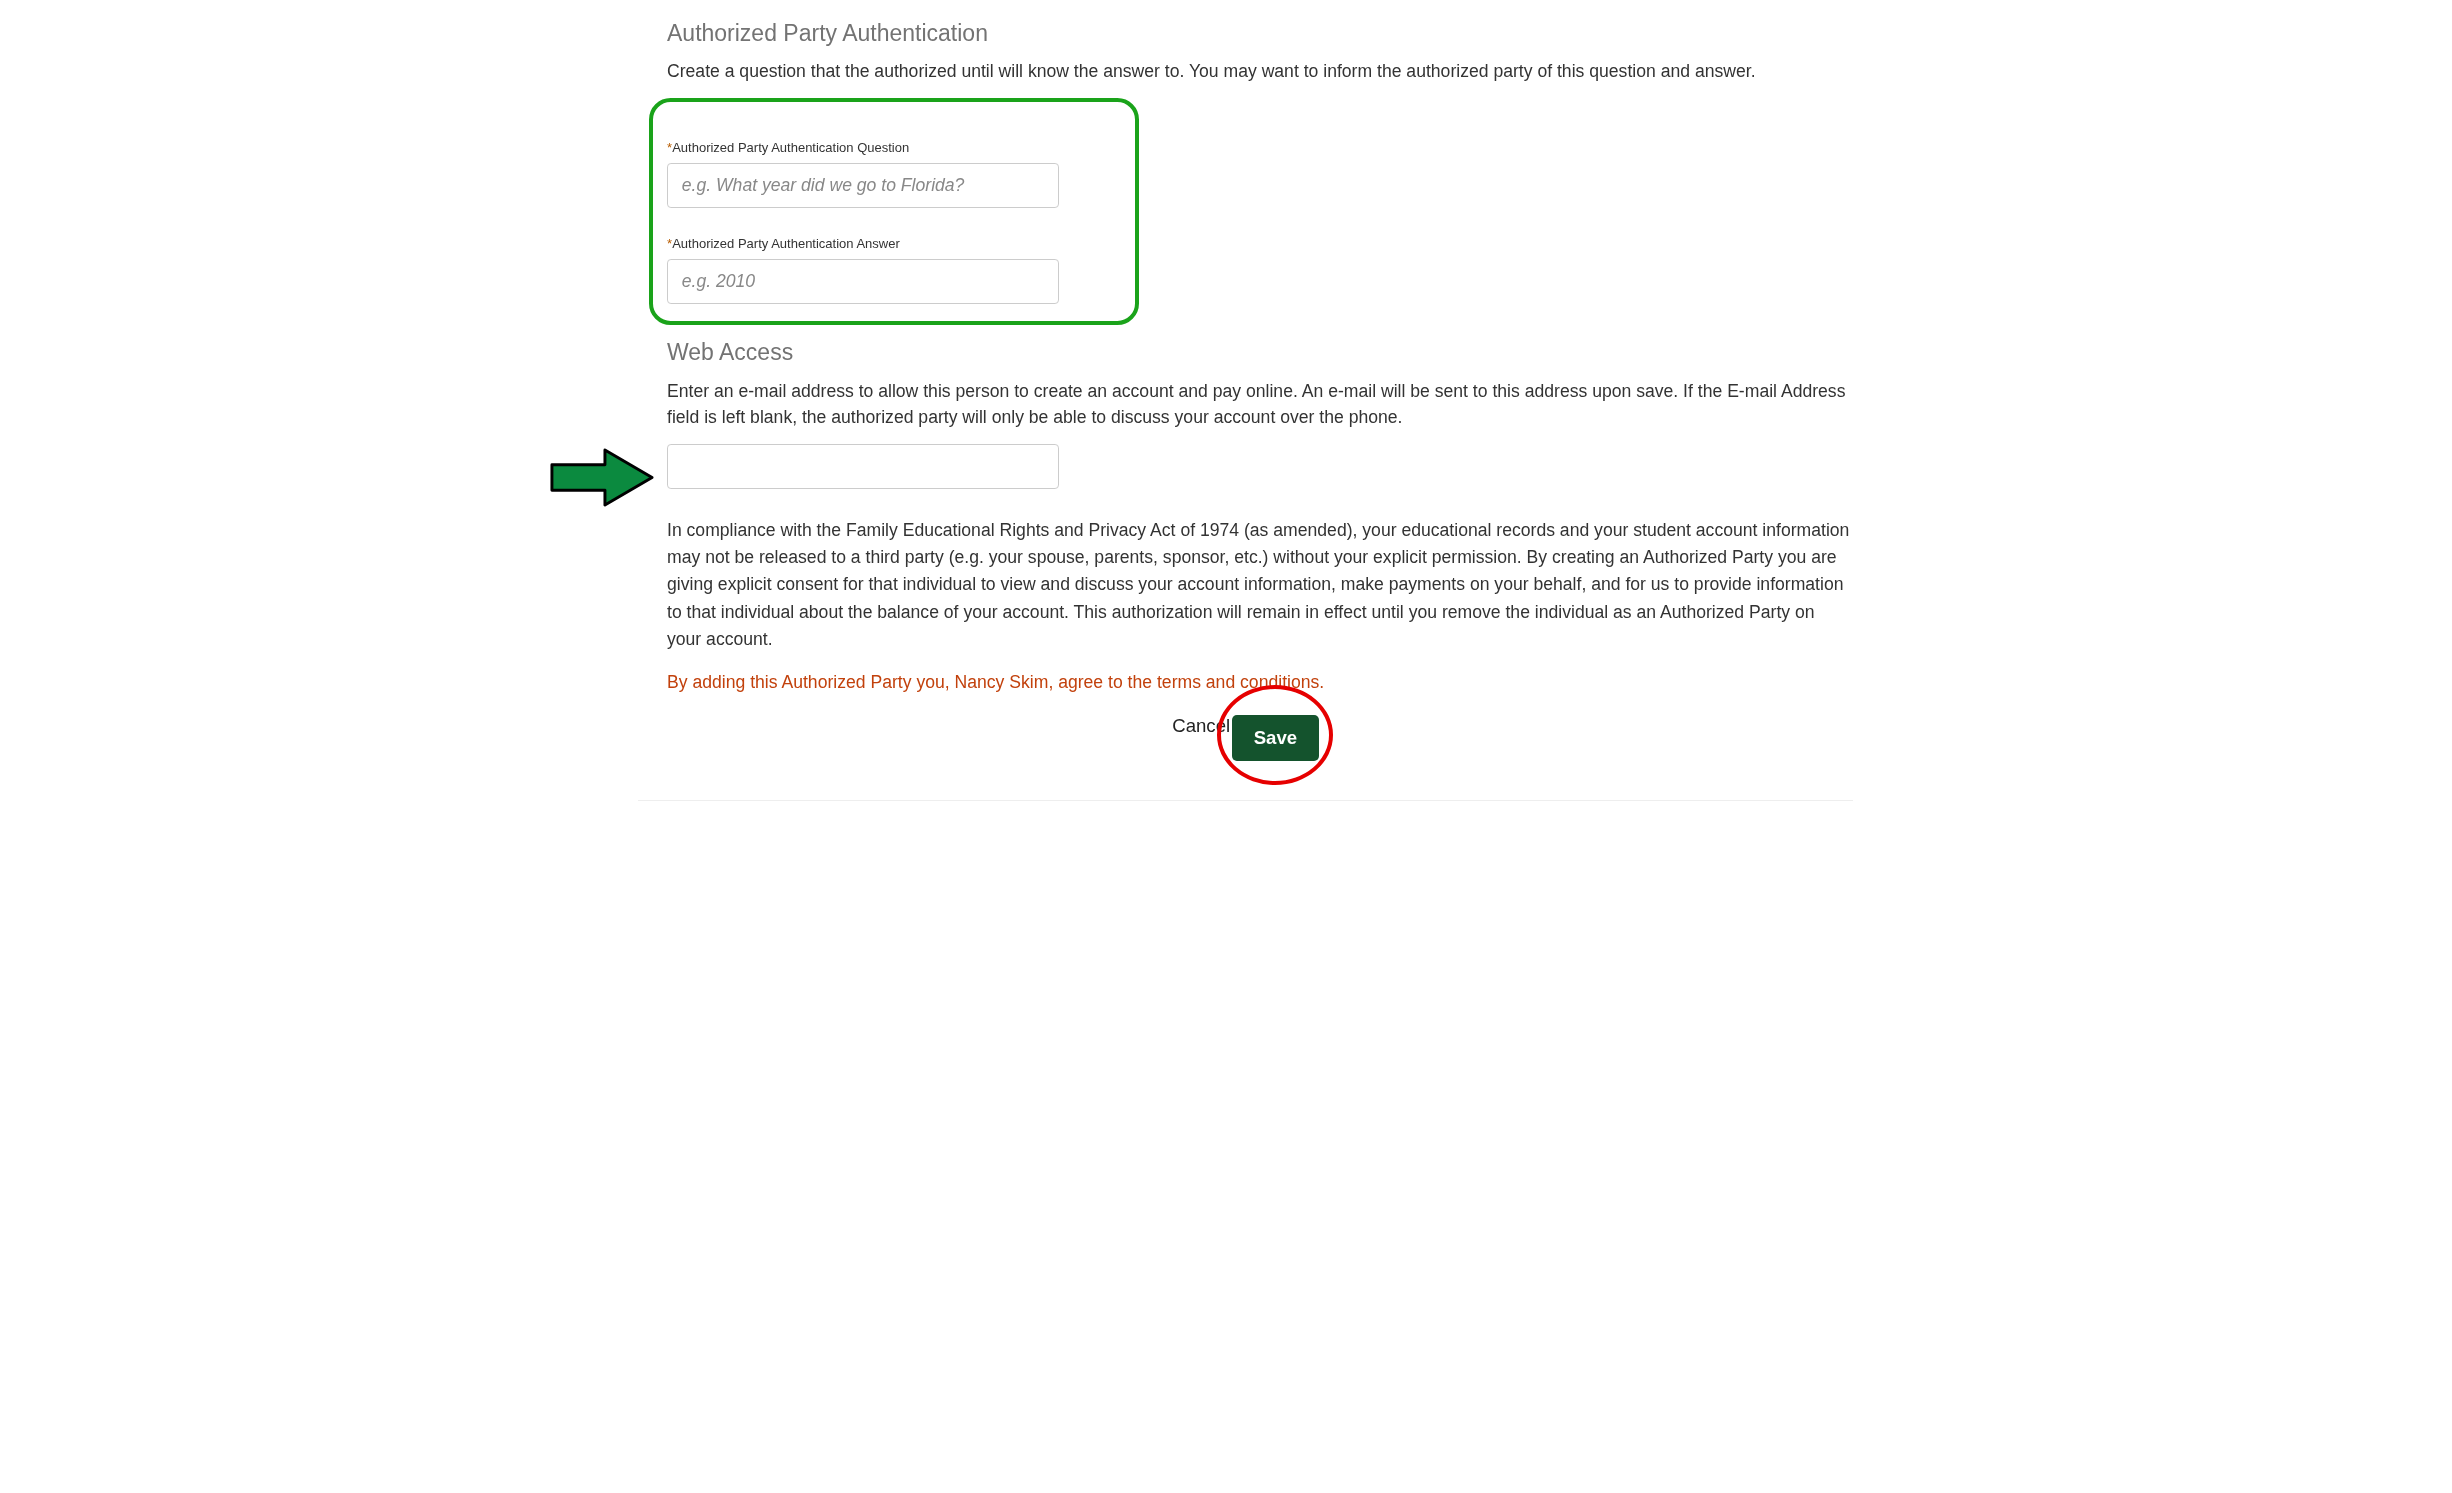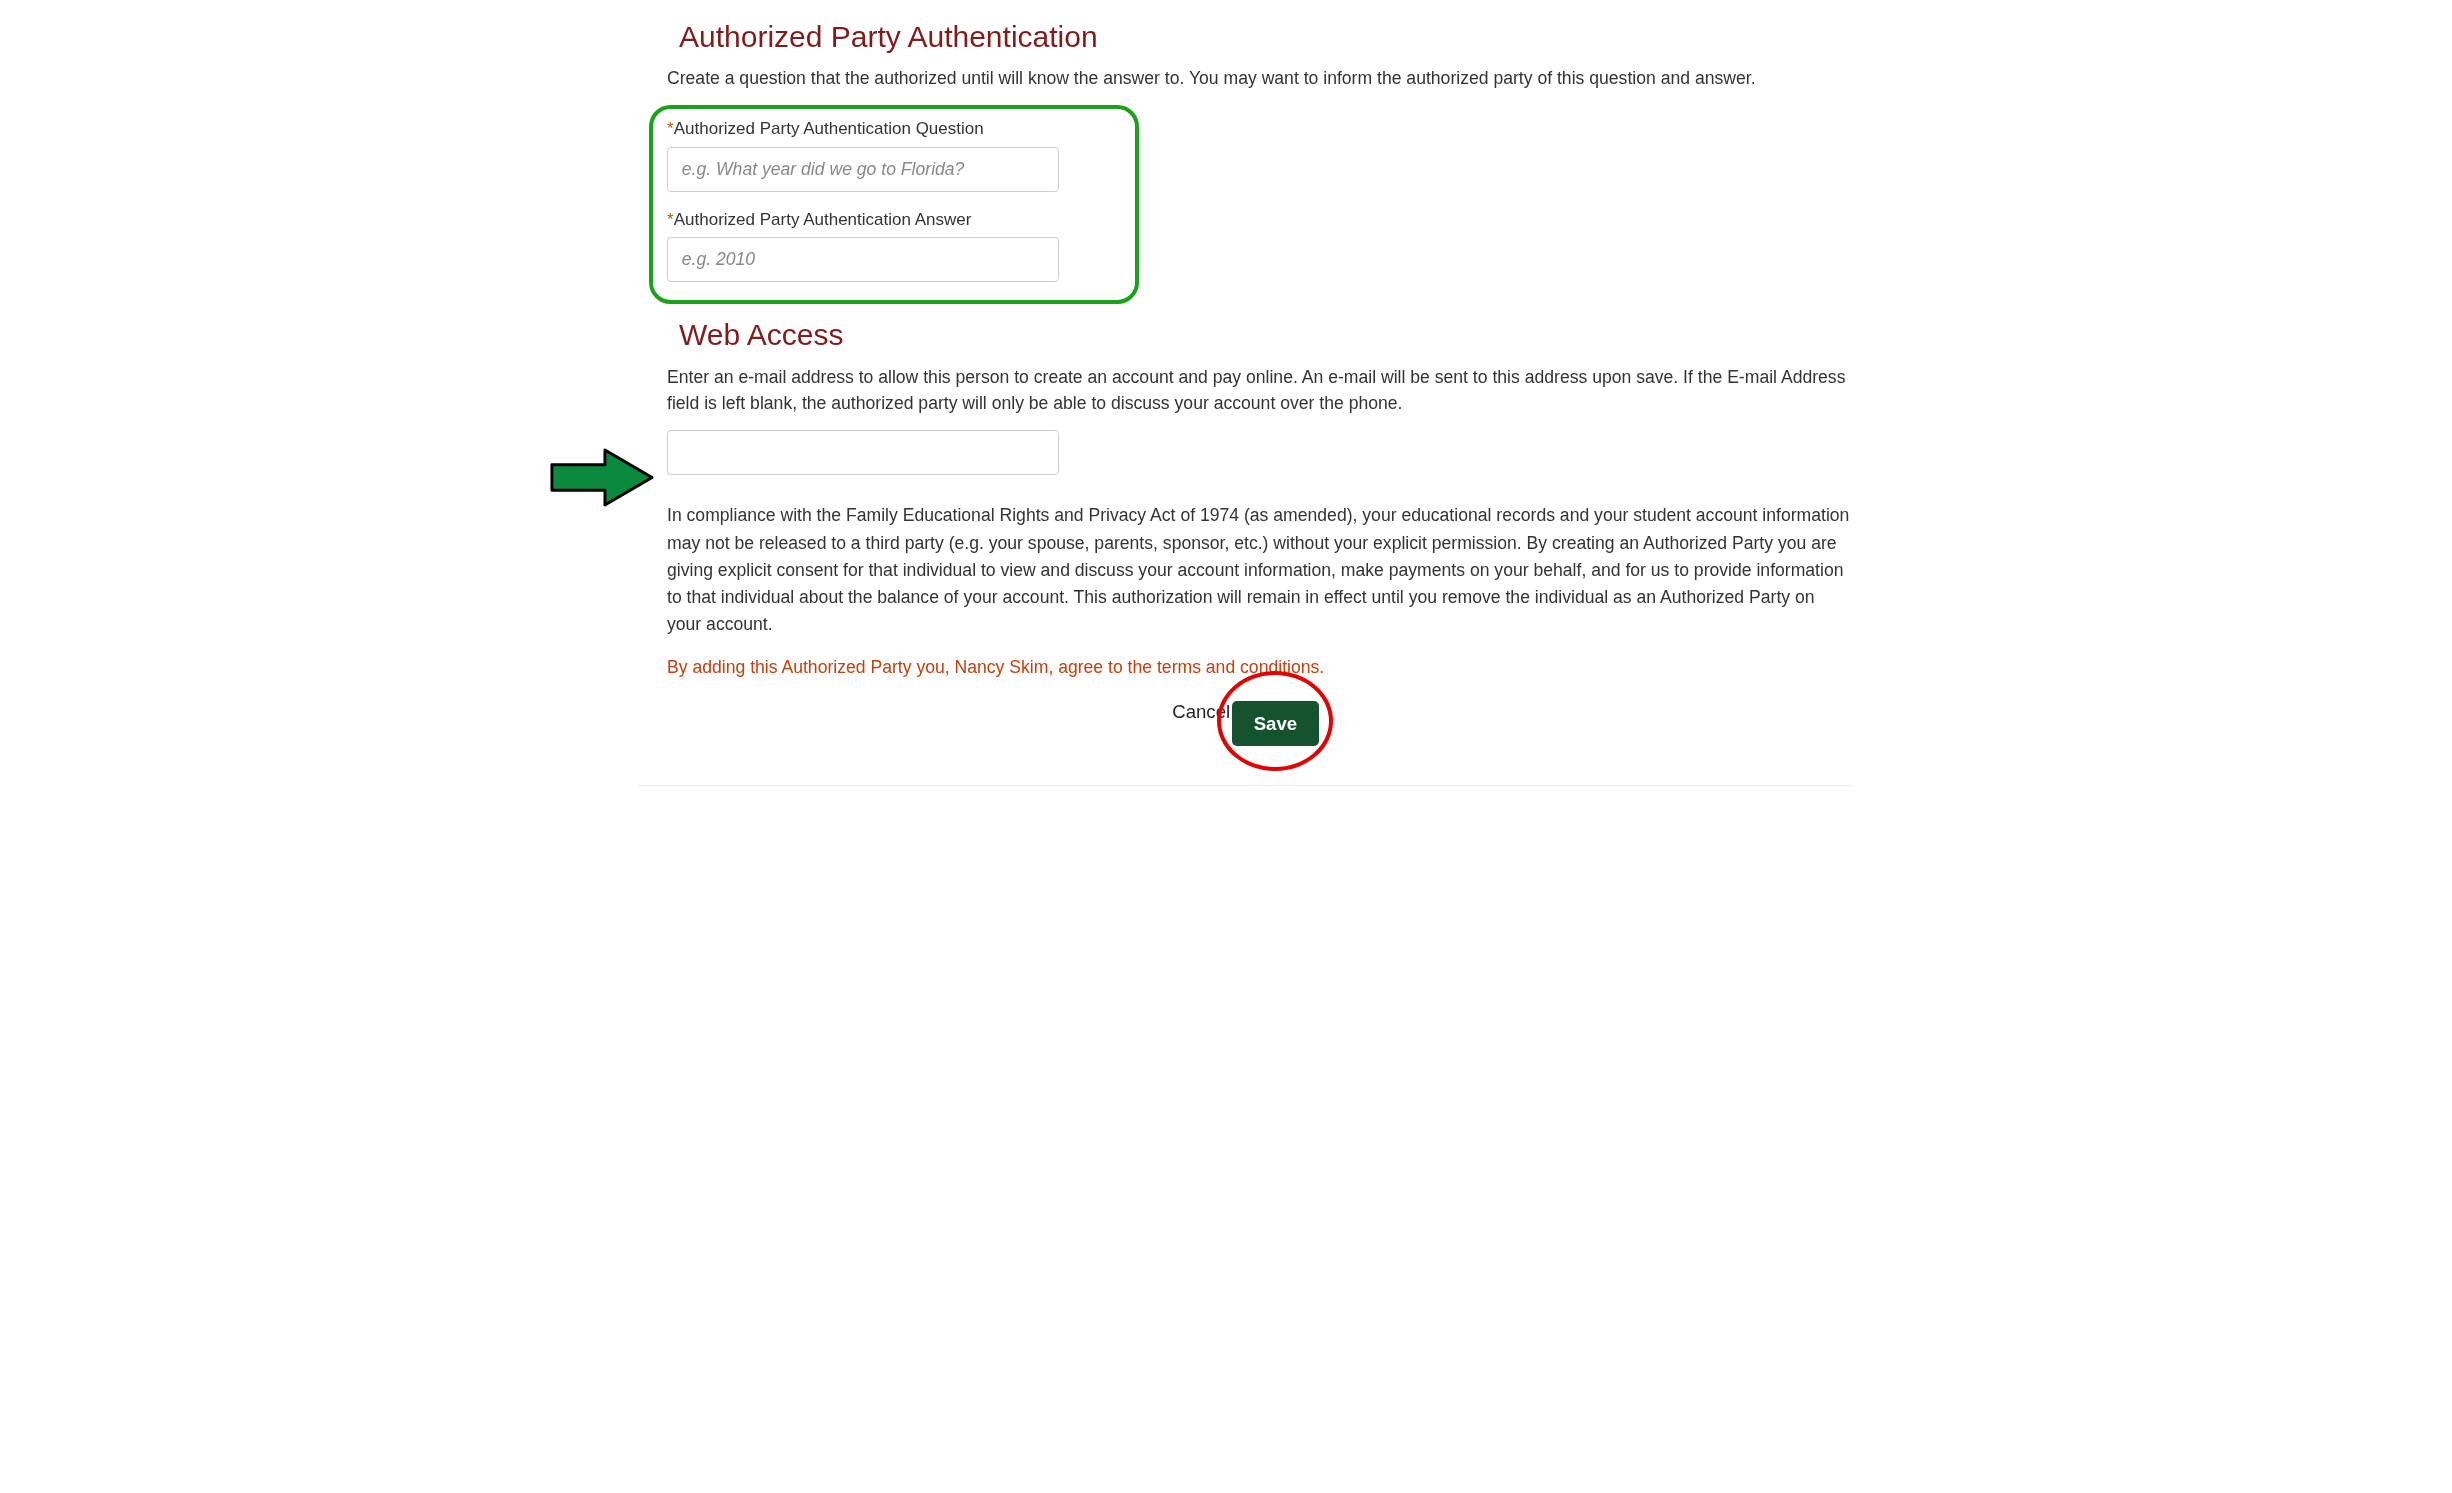--- a/index.html
+++ b/index.html
@@ -13,25 +13,24 @@
       padding: 19.6px 0;
     }
     .page-container {
       max-width: 1372px;
       margin: 0 auto;
       padding-left: 127px;
       padding-right: 59px;
       position: relative;
     }
     h2.section-heading {
-      font-size: 30px;
+      font-size: 23px;
       font-weight: 400;
-      color: #7f1d1d;
+      color: #737373;
       margin-bottom: 11.8px;
-      margin-left: 12px;
     }
     p.section-desc {
       font-size: 17.6px;
       color: #333;
       line-height: 1.5;
       margin-bottom: 13.7px;
     }
     .highlight-box {
       border: 4.9px solid #1aa31a;
       border-radius: 21.6px;
@@ -40,24 +39,25 @@
       max-width: 490px;
       margin-left: -17.6px;
     }
     .field-group {
       margin-bottom: 17.6px;
     }
     .field-group:last-child {
       margin-bottom: 0;
     }
     .field-label {
-      font-size: 17px;
+      font-size: 13px;
       color: #333;
       display: block;
       margin-bottom: 7.8px;
+      margin-top: 28px;
     }
     .required-star {
       color: #b85c00;
     }
     input.text-input {
       width: 392px;
       max-width: 100%;
       height: 45px;
       border: 1px solid #ccc;
       border-radius: 3.9px;

